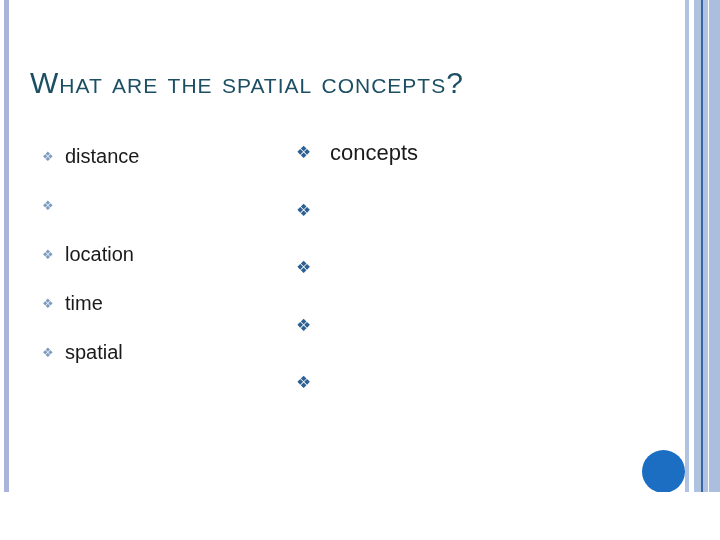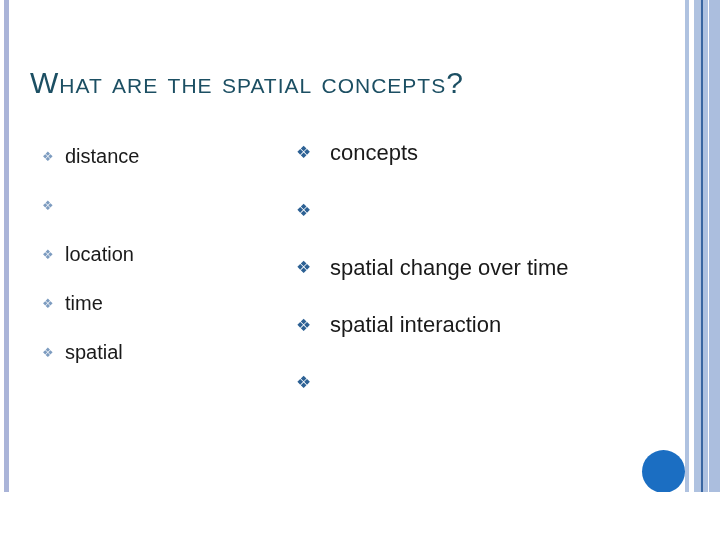--- a/index.html
+++ b/index.html
@@ -113,25 +113,23 @@
   <ul class="bullets right-list">
     <li>
       <span class="bullet-glyph">❖</span>
       <span>concepts</span>
     </li>
     <li>
       <span class="bullet-glyph">❖</span>
     </li>
     <li>
       <span class="bullet-glyph">❖</span>
-      <span>spatial change over time</span>
     </li>
     <li>
       <span class="bullet-glyph">❖</span>
-      <span>spatial interaction</span>
     </li>
     <li>
       <span class="bullet-glyph">❖</span>
     </li>
   </ul>
 
   <div class="accent-circle"></div>
 
 </div>
 

